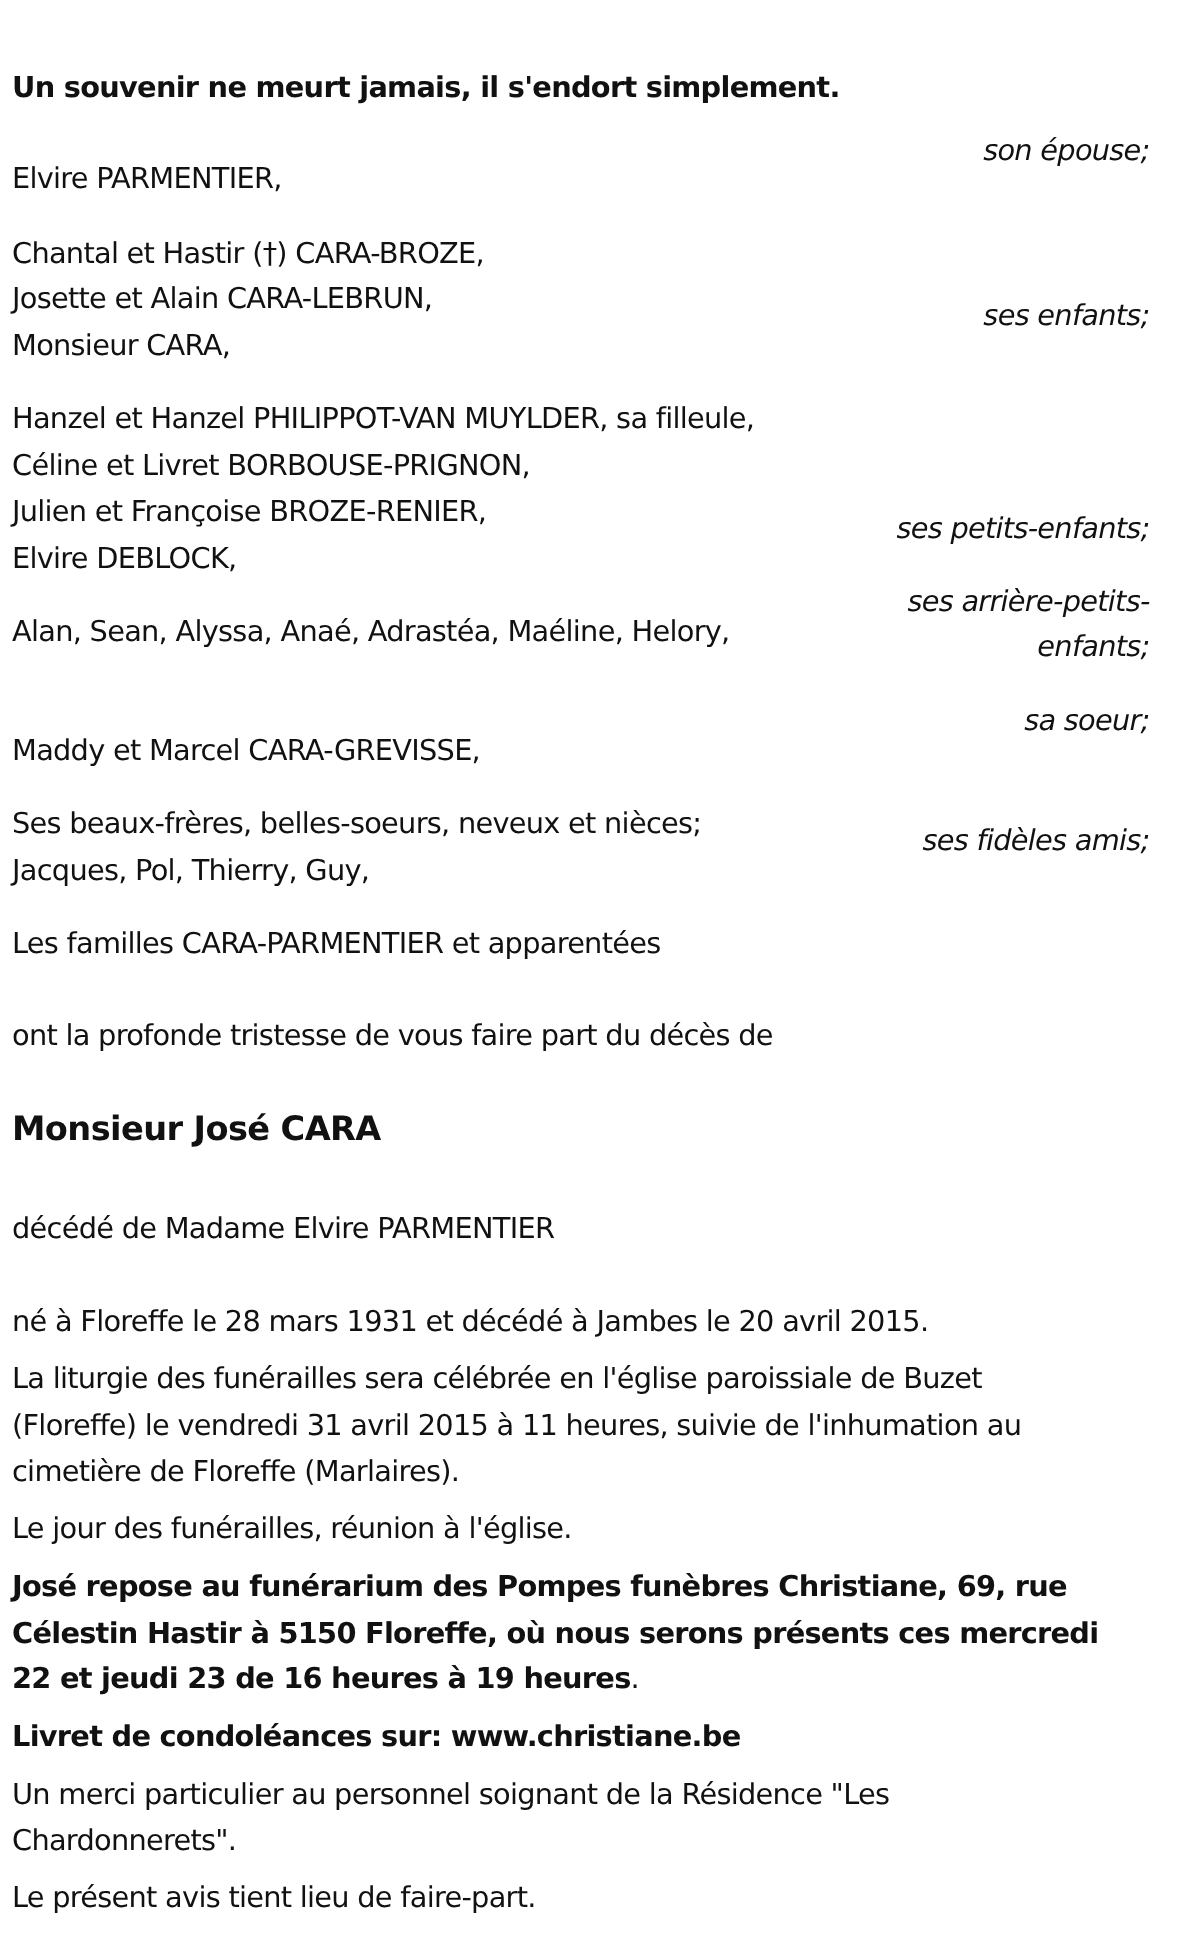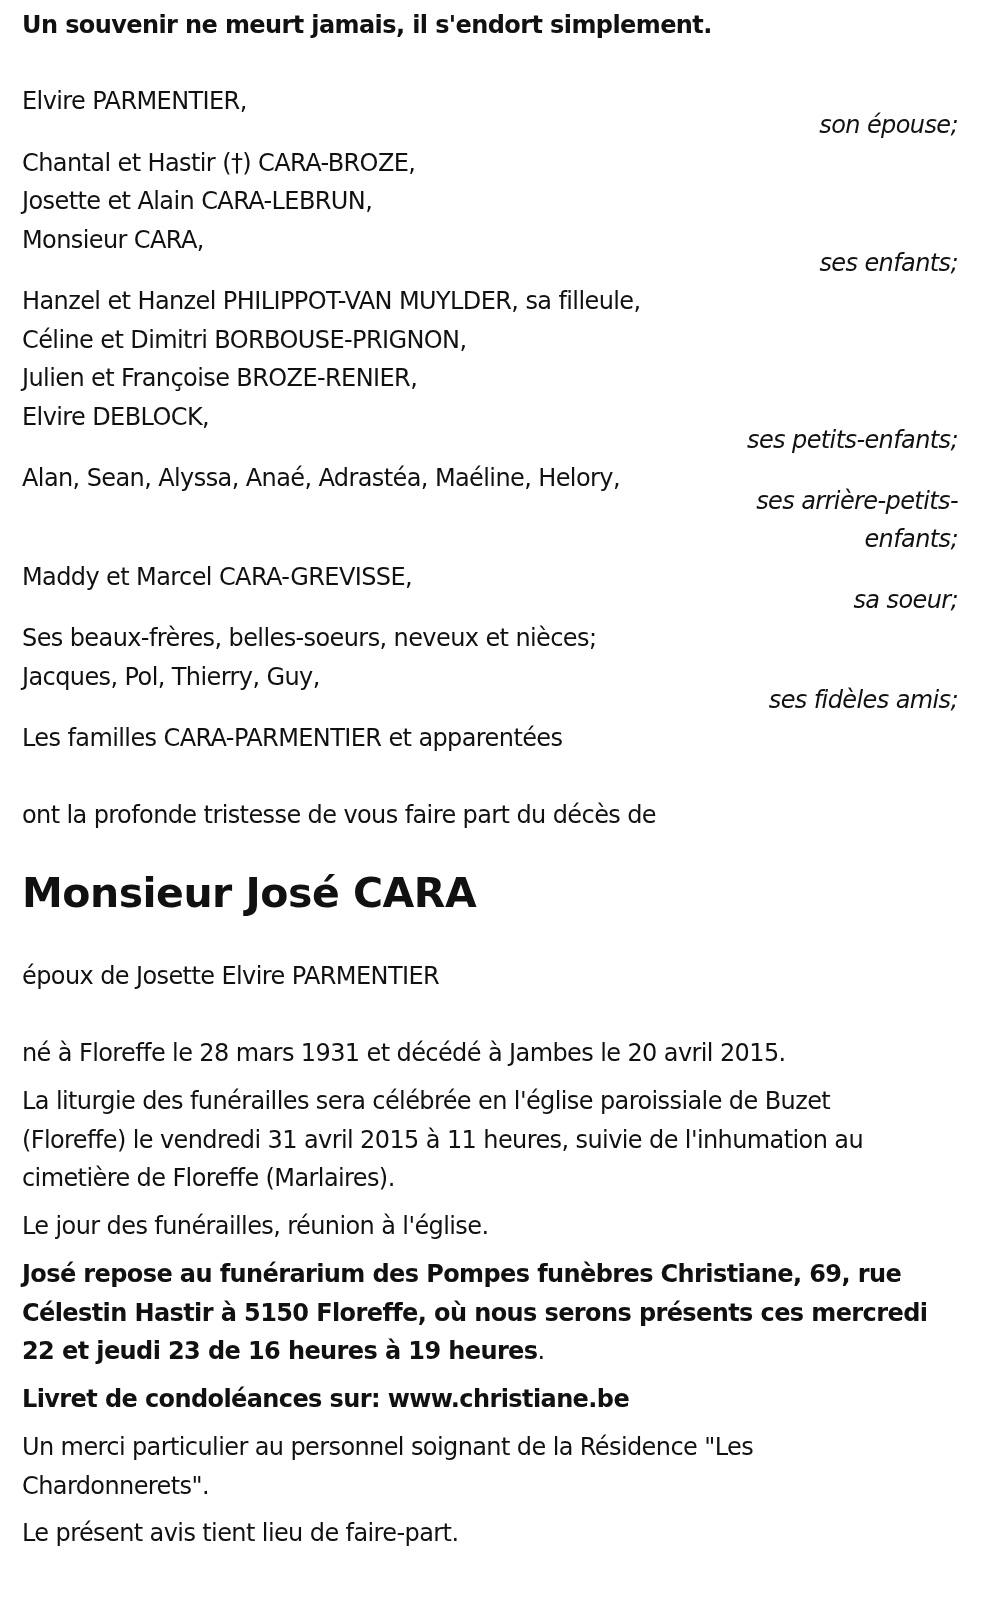--- a/index.html
+++ b/index.html
@@ -2,41 +2,41 @@
 <html><head>
 <meta charset="utf-8">
 <style>
   html, body { margin: 0; padding: 0; background: #ffffff; }
   body {
     width: 1000px; height: 1624px; overflow: hidden; position: relative;
     font-family: "DejaVu Sans", sans-serif; color: #111111;
     font-size: 24px; letter-spacing: -0.6px;
   }
   .page { position: absolute; left: 10px; top: 0; width: 948px; }
-  .ln { position: absolute; left: 12px; white-space: nowrap; line-height: 30px; }
+  .ln { position: absolute; left: 0; white-space: nowrap; line-height: 30px; margin-top: 48px; }
   .rt { position: absolute; right: 0; font-style: italic; white-space: nowrap; line-height: 30px; }
   .b { font-weight: bold; }
-  .title { font-size: 41px; font-weight: bold; letter-spacing: -0.5px; line-height: 42px; }
+  .title { font-size: 28px; font-weight: bold; letter-spacing: -0.5px; line-height: 42px; }
 </style>
 </head>
 <body>
 
 <div class="page">
   <div class="ln b" style="top:10px">Un souvenir ne meurt jamais, il s'endort simplement.</div>
 
   <div class="ln" style="top:86px">Elvire PARMENTIER,</div>
   <div class="rt" style="top:110px">son épouse;</div>
 
   <div class="ln" style="top:148px">Chantal et Hastir (†) CARA-BROZE,</div>
   <div class="ln" style="top:186px">Josette et Alain CARA-LEBRUN,</div>
   <div class="ln" style="top:225px">Monsieur CARA,</div>
   <div class="rt" style="top:248px">ses enfants;</div>
 
   <div class="ln" style="top:286px">Hanzel et Hanzel PHILIPPOT-VAN MUYLDER, sa filleule,</div>
-  <div class="ln" style="top:325px">Céline et Dimitri BORBOUSE-PRIGNON,</div>
+  <div class="ln" style="top:325px">Céline et Livret BORBOUSE-PRIGNON,</div>
   <div class="ln" style="top:363px">Julien et Françoise BROZE-RENIER,</div>
   <div class="ln" style="top:402px">Elvire DEBLOCK,</div>
   <div class="rt" style="top:425px">ses petits-enfants;</div>
 
   <div class="ln" style="top:463px">Alan, Sean, Alyssa, Anaé, Adrastéa, Maéline, Helory,</div>
   <div class="rt" style="top:486px">ses arrière-petits-</div>
   <div class="rt" style="top:524px">enfants;</div>
 
   <div class="ln" style="top:562px">Maddy et Marcel CARA-GREVISSE,</div>
   <div class="rt" style="top:585px">sa soeur;</div>
@@ -44,21 +44,21 @@
   <div class="ln" style="top:623px">Ses beaux-frères, belles-soeurs, neveux et nièces;</div>
   <div class="ln" style="top:662px">Jacques, Pol, Thierry, Guy,</div>
   <div class="rt" style="top:685px">ses fidèles amis;</div>
 
   <div class="ln" style="top:723px">Les familles CARA-PARMENTIER et apparentées</div>
 
   <div class="ln" style="top:800px">ont la profonde tristesse de vous faire part du décès de</div>
 
   <div class="ln title" style="top:872px">Monsieur José CARA</div>
 
-  <div class="ln" style="top:961px">époux de Josette Elvire PARMENTIER</div>
+  <div class="ln" style="top:961px">décédé de Madame Elvire PARMENTIER</div>
 
   <div class="ln" style="top:1038px">né à Floreffe le 28 mars 1931 et décédé à Jambes le 20 avril 2015.</div>
 
   <div class="ln" style="top:1086px">La liturgie des funérailles sera célébrée en l'église paroissiale de Buzet</div>
   <div class="ln" style="top:1125px">(Floreffe) le vendredi 31 avril 2015 à 11 heures, suivie de l'inhumation au</div>
   <div class="ln" style="top:1163px">cimetière de Floreffe (Marlaires).</div>
 
   <div class="ln" style="top:1211px">Le jour des funérailles, réunion à l'église.</div>
 
   <div class="ln b" style="top:1259px">José repose au funérarium des Pompes funèbres Christiane, 69, rue</div>

